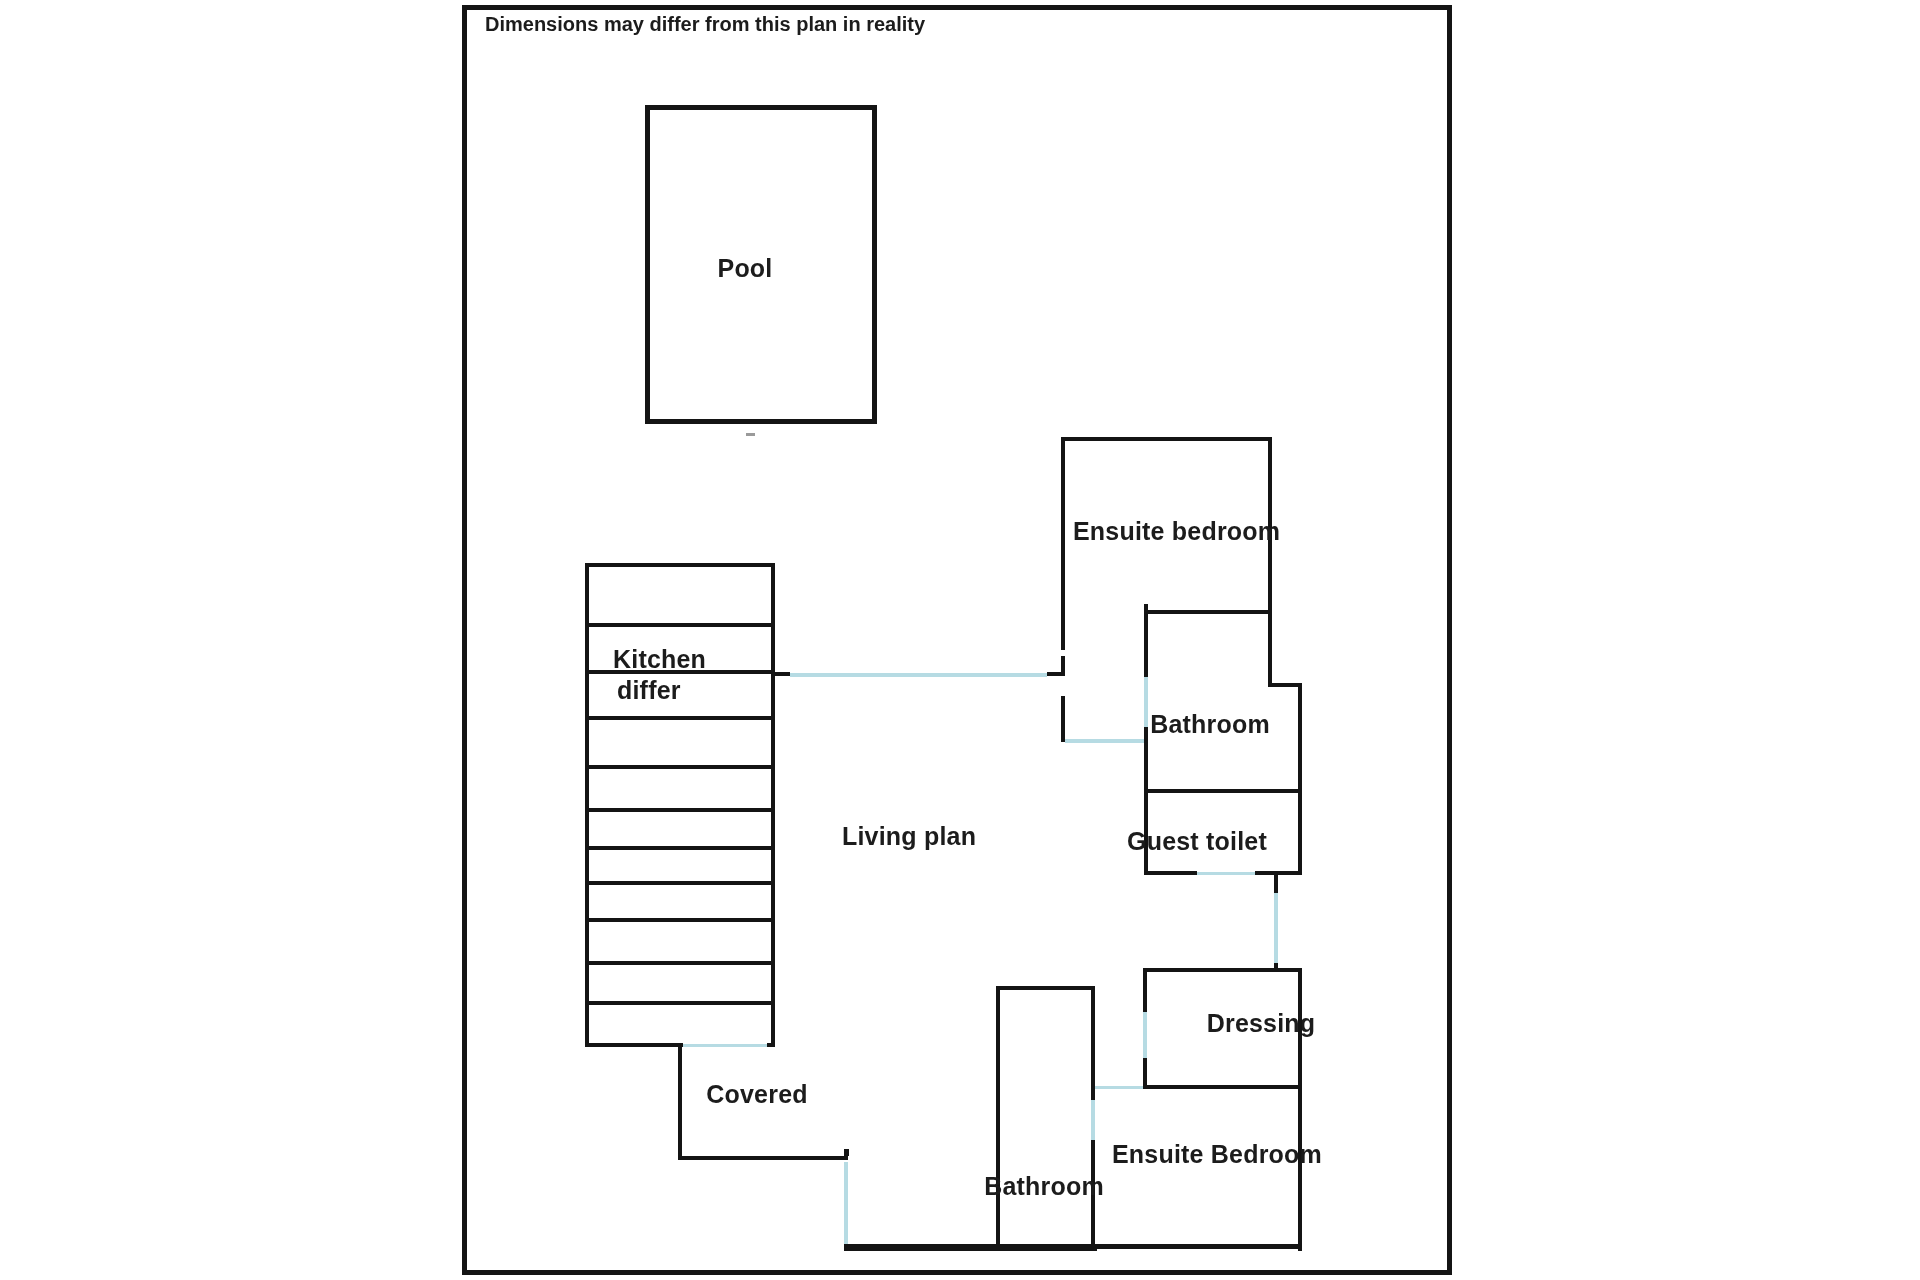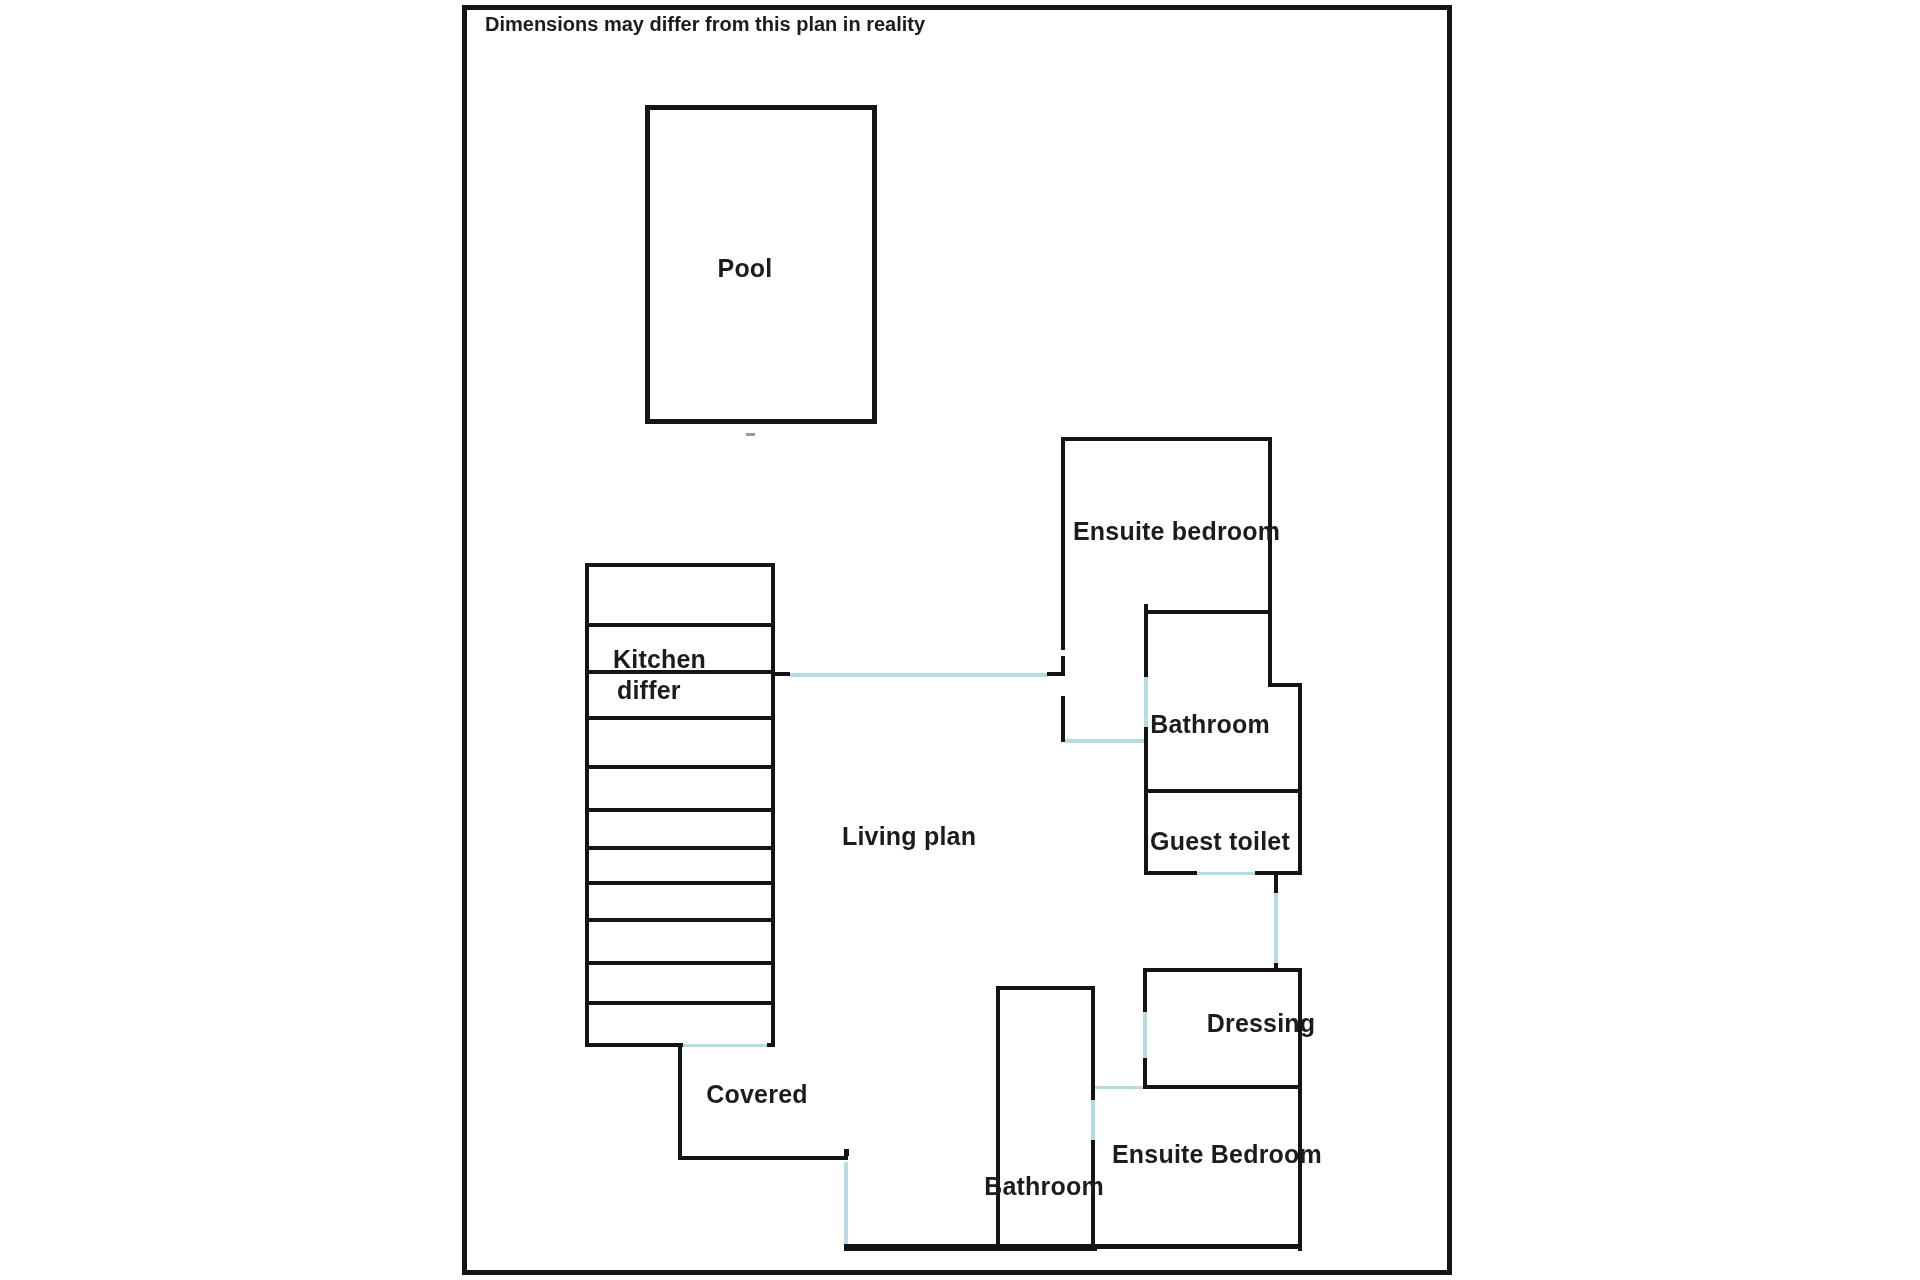--- a/index.html
+++ b/index.html
@@ -73,21 +73,21 @@
 <div class="w" style="left:1144px;top:604px;width:4px;height:73px;"></div>
 <div class="d" style="left:1144px;top:677px;width:4px;height:50px;"></div>
 <div class="w" style="left:1144px;top:727px;width:4px;height:148px;"></div>
 <div class="w" style="left:1298px;top:685px;width:4px;height:190px;"></div>
 <div class="w" style="left:1144px;top:789px;width:158px;height:4px;"></div>
 <div class="lbl center" style="left:1140px;top:710px;width:140px;">Bathroom</div>
 
 <div class="w" style="left:1144px;top:871px;width:53px;height:4px;"></div>
 <div class="d" style="left:1197px;top:872px;width:58px;height:3px;"></div>
 <div class="w" style="left:1255px;top:871px;width:47px;height:4px;"></div>
-<div class="lbl center" style="left:1145px;top:827px;width:150px;">Guest toilet</div>
+<div class="lbl center" style="left:1122px;top:827px;width:150px;">Guest toilet</div>
 
 <div class="w" style="left:1274px;top:871px;width:4px;height:22px;"></div>
 <div class="d" style="left:1274px;top:893px;width:4px;height:70px;"></div>
 <div class="w" style="left:1274px;top:963px;width:4px;height:9px;"></div>
 
 <div class="w" style="left:1143px;top:968px;width:159px;height:4px;"></div>
 <div class="w" style="left:1143px;top:968px;width:4px;height:44px;"></div>
 <div class="d" style="left:1143px;top:1012px;width:4px;height:46px;"></div>
 <div class="w" style="left:1143px;top:1058px;width:4px;height:31px;"></div>
 <div class="w" style="left:1143px;top:1085px;width:159px;height:4px;"></div>

